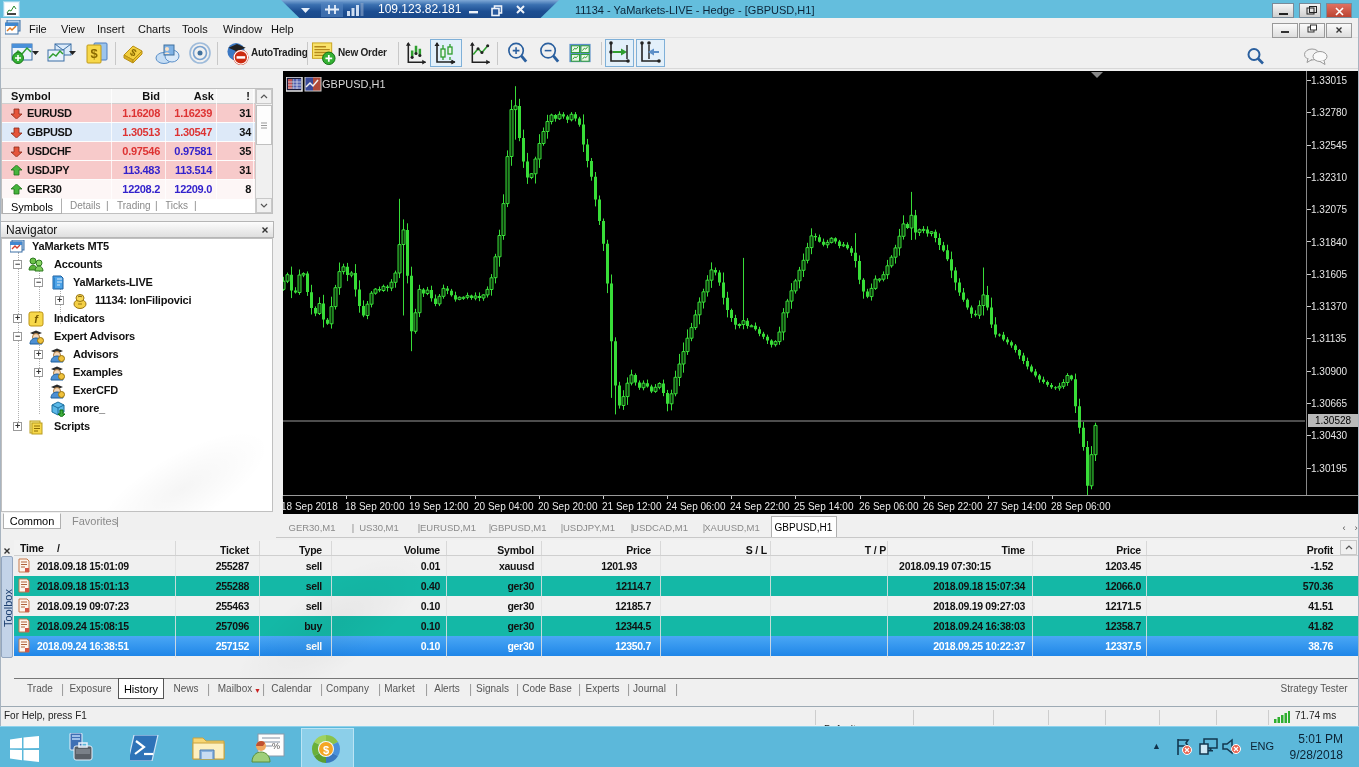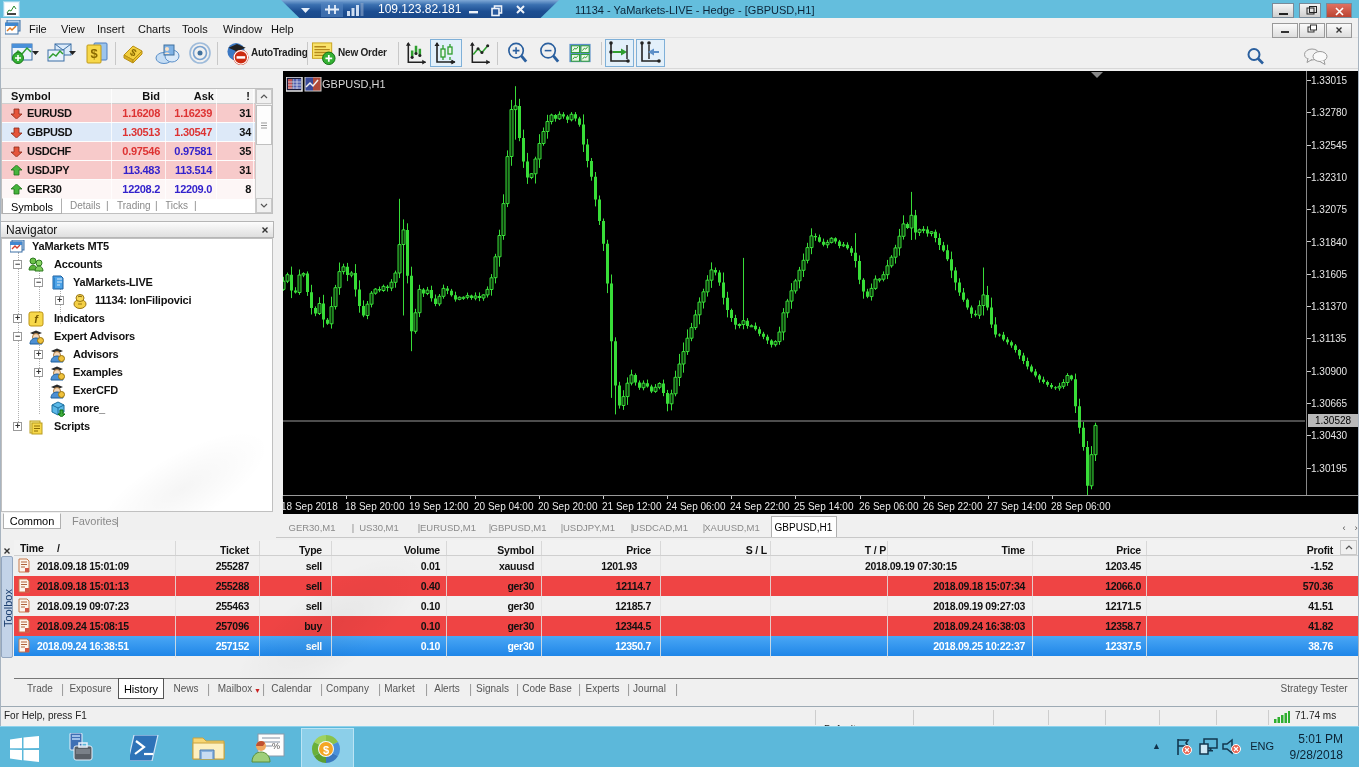--- a/index.html
+++ b/index.html
@@ -52,21 +52,21 @@
 .ctabact{position:absolute;top:0;height:21px;background:#fff;border:1px solid #b0b0b0;border-bottom:none;color:#000;padding:5px 0 0;width:66px;text-align:center;transform:translateX(-50%);font-size:10px;z-index:2}
 
 #toolbox{position:absolute;left:0;top:538px;width:1359px;height:168px;background:#f0f0f0}
 #tbstrip{position:absolute;left:0;top:0;width:14px;height:168px;background:#f0f0f0}
 #tbband{position:absolute;left:1px;top:18px;width:12px;height:102px;background:#c3d3e8;border:1px solid #93a6bf;border-radius:2px}
 #tbband span{position:absolute;left:0px;top:58px;transform:rotate(-90deg);transform-origin:6px 6px;font-size:11px;color:#1a3d6e;white-space:nowrap}
 #tbhead{position:absolute;left:14px;top:2px;width:1345px;height:16px;background:#f2f2f2;border-bottom:1px solid #cfcfcf;font-size:10.5px;letter-spacing:-0.2px;font-weight:bold;color:#111}
 .th{position:absolute;top:2px}
 .thline{position:absolute;top:1px;height:14px;width:1px;background:#d8d8d8}
 .tbrow{position:absolute;left:14px;width:1345px;height:20px;font-size:10.5px;letter-spacing:-0.3px;font-weight:bold;color:#111}
-.tbrow.alt{background:#ef4444}
+.tbrow.alt{background:#14b8a6}
 .tbrow.sel{background:linear-gradient(#4aa7f5,#1f86e8);color:#fff}
 .tc{position:absolute;top:4px}
 .docico{position:absolute;left:4px;top:2px;width:12px;height:15px}
 #tbsum{position:absolute;left:14px;top:120px;width:1345px;height:19px;background:#d6d6d6;border-top:1px solid #bcbcbc;font-size:11px;letter-spacing:-0.2px;font-weight:bold;color:#111}
 #tbtabs{position:absolute;left:14px;top:140px;width:1345px;height:23px;font-size:12px;color:#555}
 .btab{position:absolute;top:5px;transform:translateX(-50%);font-size:10px;white-space:nowrap}
 .btabact{position:absolute;top:0;height:21px;background:#fff;border:1px solid #555;border-top:1px solid #555;color:#000;padding:4px 0 0;width:46px;text-align:center;transform:translateX(-50%);font-size:11px;z-index:2}
 .bsep{position:absolute;top:4px;color:#999}
 
 #statusbar{position:absolute;left:0;top:706px;width:1359px;height:20px;background:#f0f0f0;border-top:1px solid #9daab4;font-size:10px;color:#222}
@@ -609,21 +609,21 @@
         <path d="M1 1h8l2 2v11H1z" fill="#fdf6ee" stroke="#c8784a"></path>
         <path d="M3 4h6M3 6.5h6M3 9h4" stroke="#b0623a" stroke-width="1"></path>
         <path d="M7 10h4v4H7z" fill="#d05848"></path>
       </svg>
       <span class="tc" style="left:23px">2018.09.18 15:01:09</span>
       <span class="tc" style="left:115px;width:120px;text-align:right">255287</span>
       <span class="tc" style="left:188px;width:120px;text-align:right">sell</span>
       <span class="tc" style="left:306px;width:120px;text-align:right">0.01</span>
       <span class="tc" style="left:400px;width:120px;text-align:right">xauusd</span>
       <span class="tc" style="left:517px;width:106px;text-align:right">1201.93</span>
-      <span class="tc" style="left:851px;width:160px;text-align:left">2018.09.19 07:30:15</span>
+      <span class="tc" style="left:851px;width:160px;text-align:center">2018.09.19 07:30:15</span>
       <span class="tc" style="left:1007px;width:120px;text-align:right">1203.45</span>
       <span class="tc" style="left:1199px;width:120px;text-align:right">-1.52</span>
     </div>
 <div class="tbrow alt" style="top:38px">
       <svg class="docico" width="12" height="15" viewBox="0 0 12 15">
         <path d="M1 1h8l2 2v11H1z" fill="#fdf6ee" stroke="#c8784a"></path>
         <path d="M3 4h6M3 6.5h6M3 9h4" stroke="#b0623a" stroke-width="1"></path>
         <path d="M7 10h4v4H7z" fill="#d05848"></path>
       </svg>
       <span class="tc" style="left:23px">2018.09.18 15:01:13</span>

